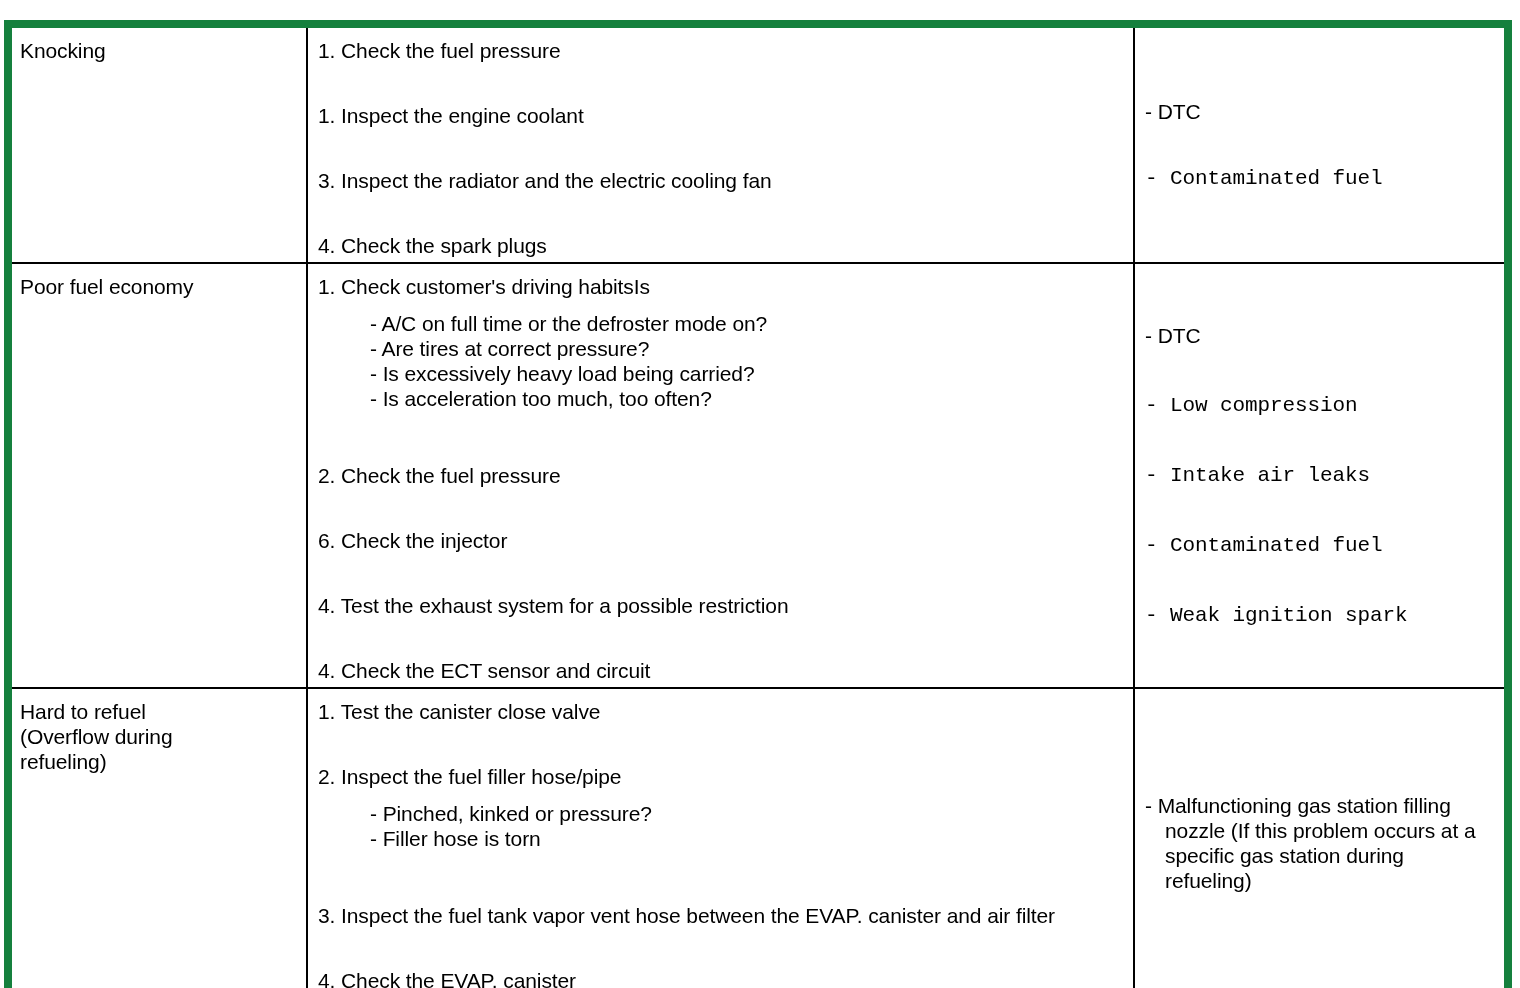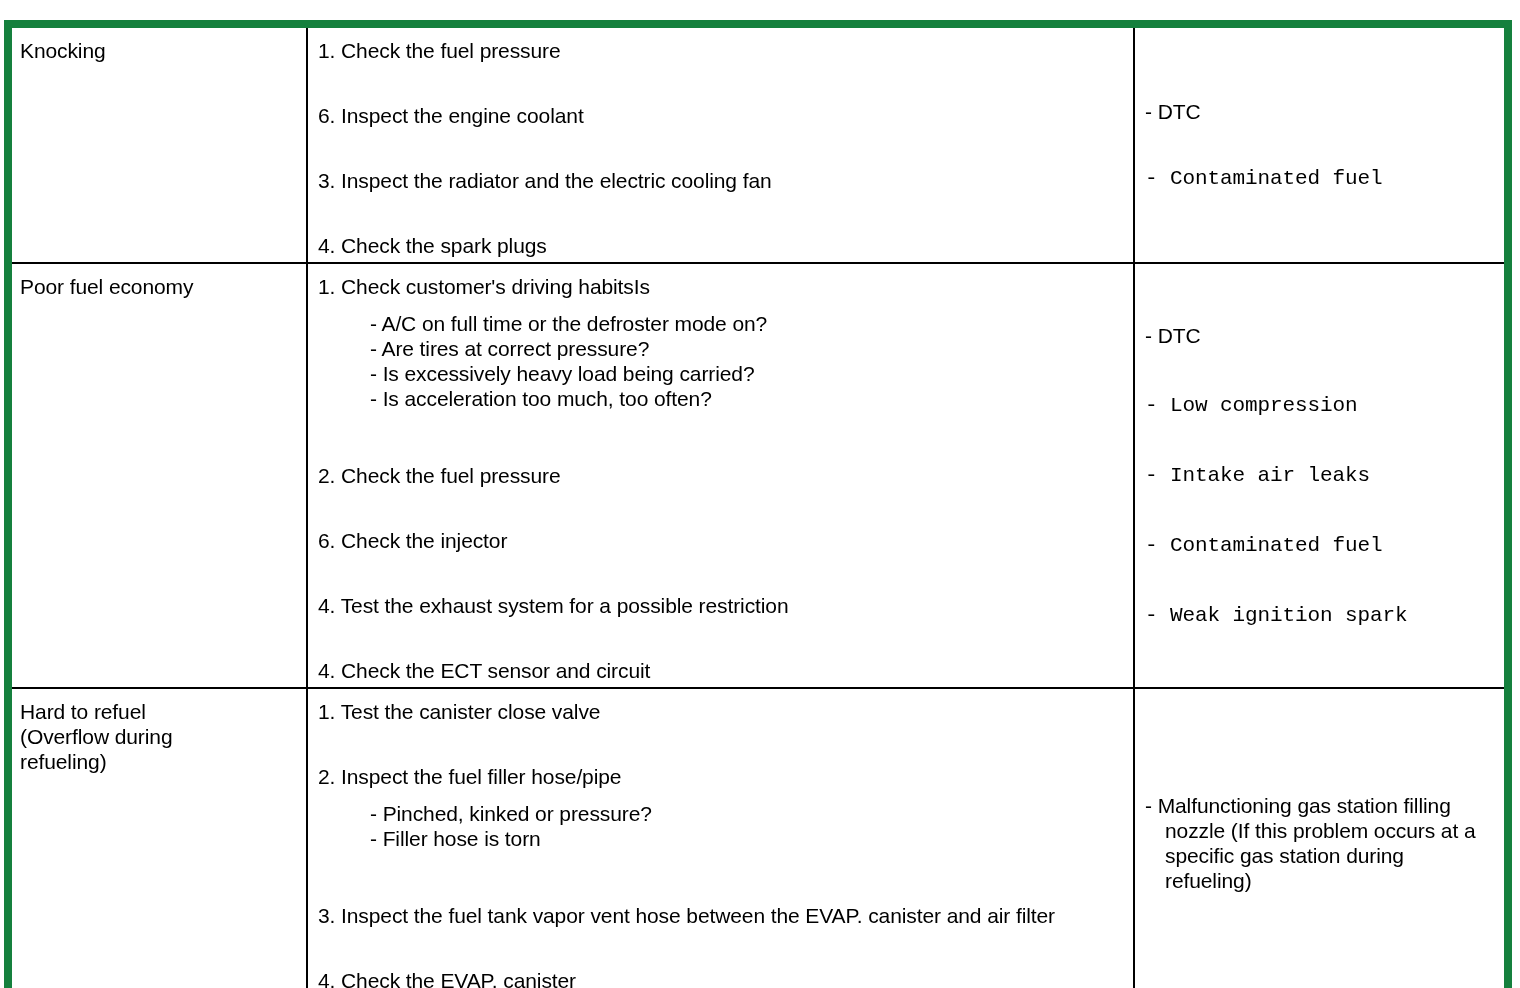--- a/index.html
+++ b/index.html
@@ -129,21 +129,21 @@
             <div class="symptom-line">Knocking</div>
           </div>
         </td>
         <td class="actions-cell">
           <div class="cell-inner">
             <div class="action-item">
               <div class="action-line">1. Check the fuel pressure</div>
             </div>
             <div class="gap-40"></div>
             <div class="action-item">
-              <div class="action-line">6. Inspect the engine coolant</div>
+              <div class="action-line">1. Inspect the engine coolant</div>
             </div>
             <div class="gap-40"></div>
             <div class="action-item">
               <div class="action-line">3. Inspect the radiator and the electric cooling fan</div>
             </div>
             <div class="gap-40"></div>
             <div class="action-item">
               <div class="action-line">4. Check the spark plugs</div>
             </div>
           </div>

